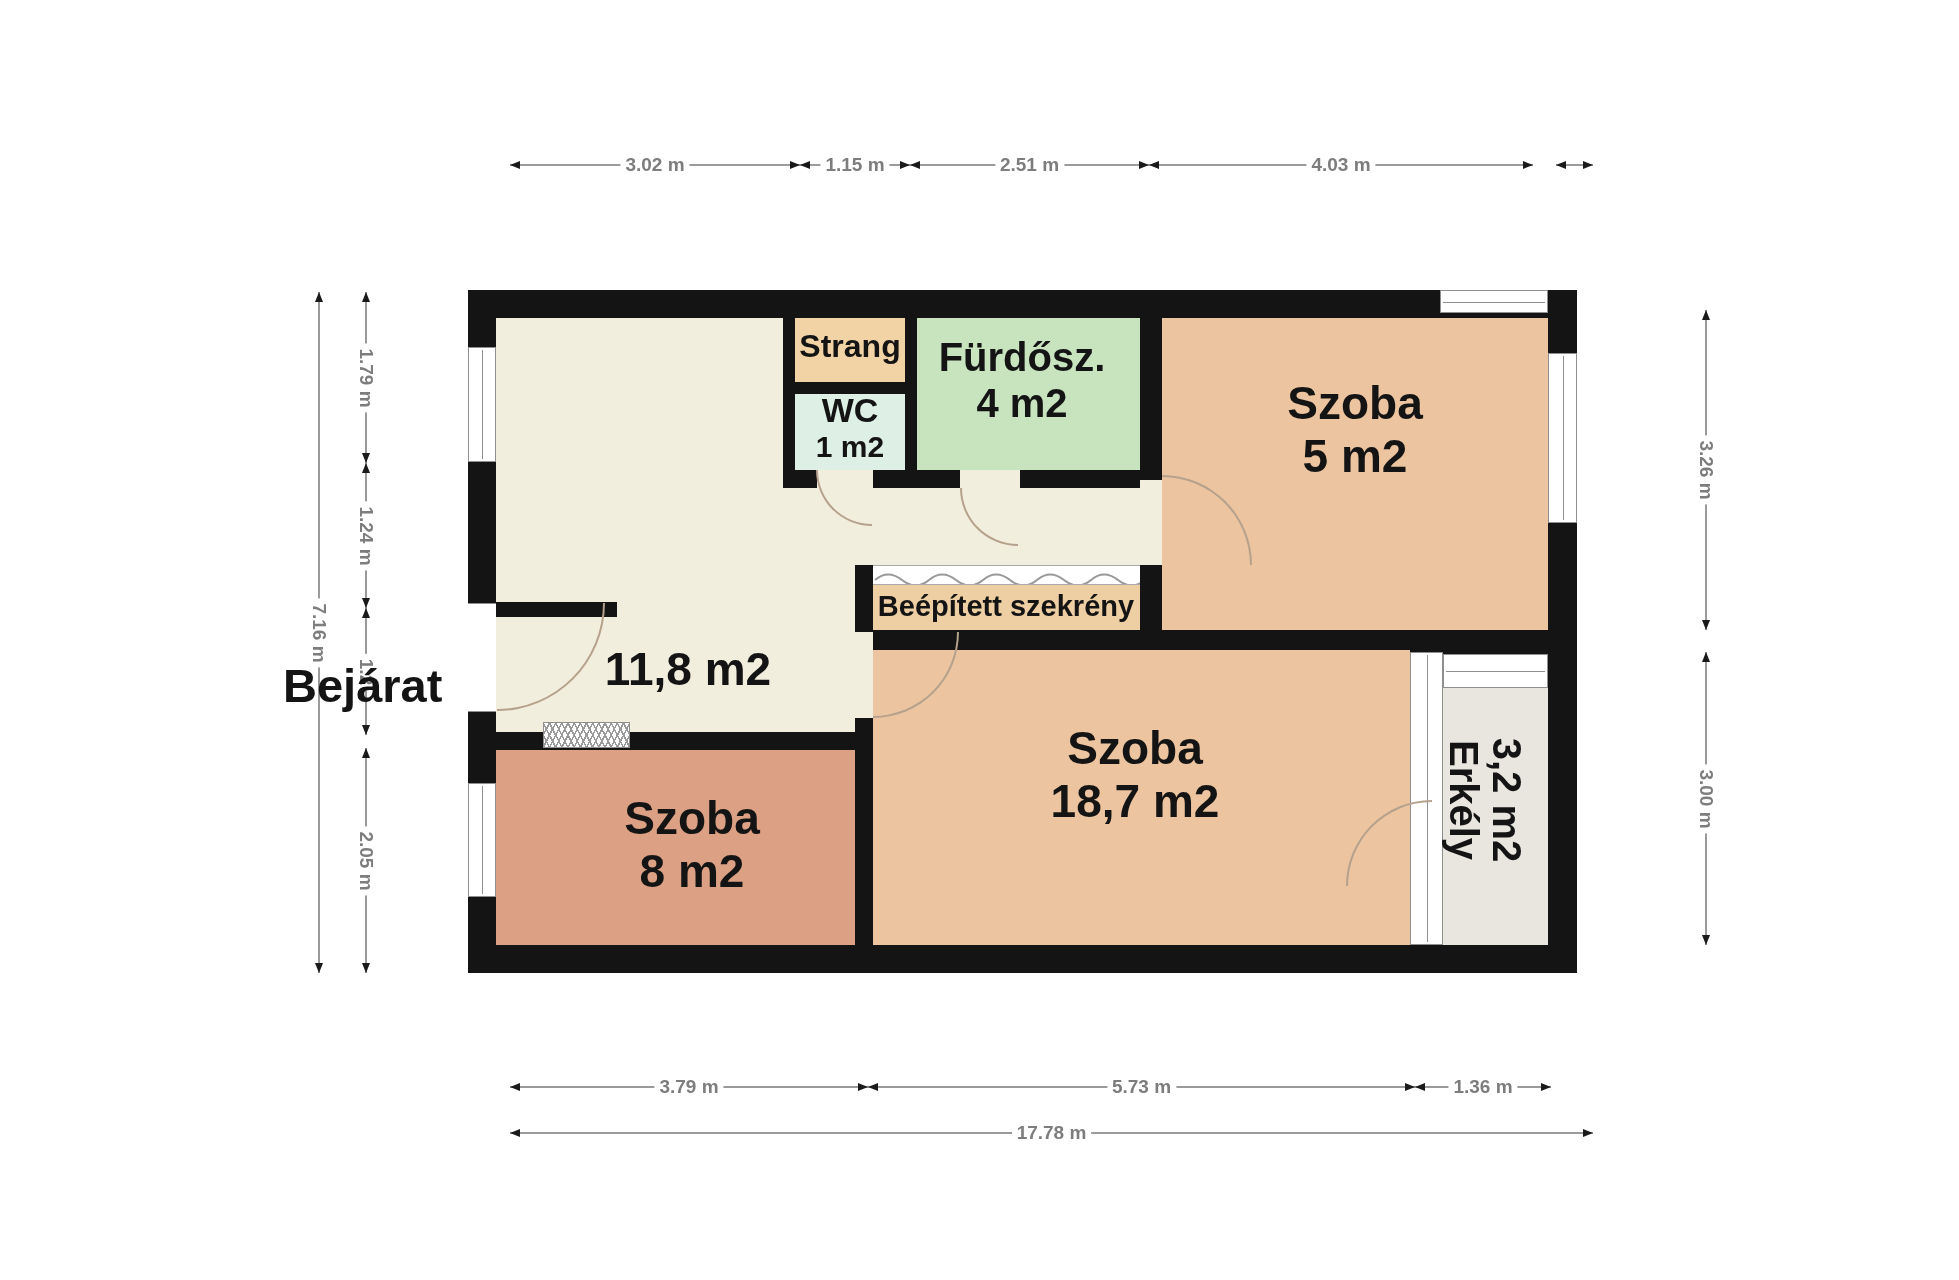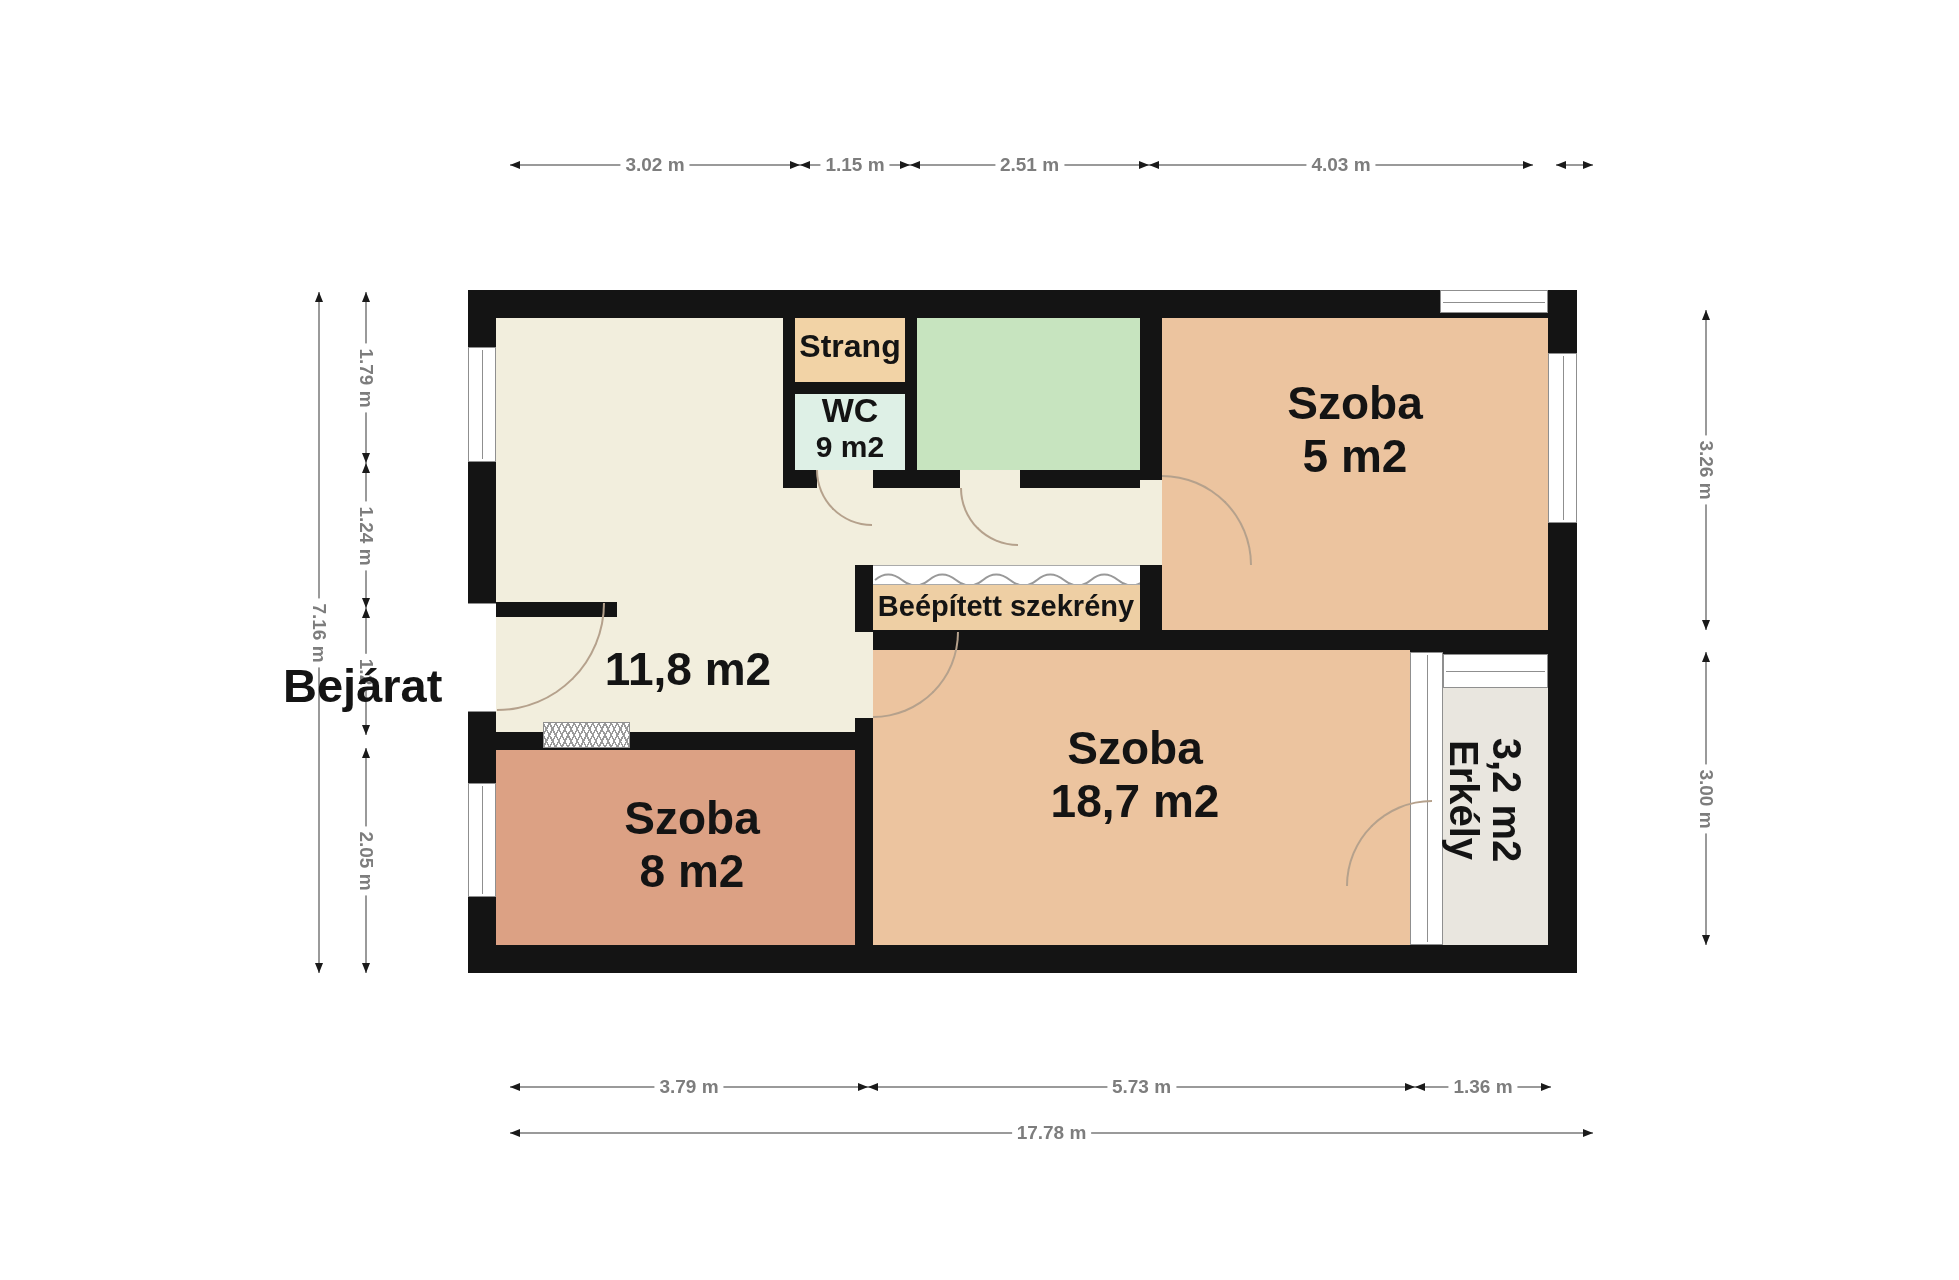--- a/index.html
+++ b/index.html
@@ -108,21 +108,25 @@
     <div class="arc arc-br" style="left:405px;top:342px;width:86px;height:86px;"></div>
     <div class="arc arc-tl" style="left:878px;top:510px;width:86px;height:86px;"></div>
 
     <div class="hatch" style="left:75px;top:432px;width:87px;height:26px;"></div>
 
     <div class="rlabel fs32" style="left:382px;top:57px;">
       <span>Strang</span>
     </div>
     <div class="rlabel" style="left:382px;top:138px;">
       <span class="fs34">WC</span>
-      <span class="fs30">9 m2</span>
+      <span class="fs30">1 m2</span>
+    </div>
+    <div class="rlabel fs40" style="left:554px;top:90px;">
+      <span>Fürdősz.</span>
+      <span>4 m2</span>
     </div>
     <div class="rlabel fs46" style="left:887px;top:140px;">
       <span>Szoba</span>
       <span>5 m2</span>
     </div>
     <div class="rlabel fs46" style="left:220px;top:380px;">
       <span>11,8 m2</span>
     </div>
     <div class="rlabel fs29" style="left:538px;top:317px;">
       <span>Beépített szekrény</span>

